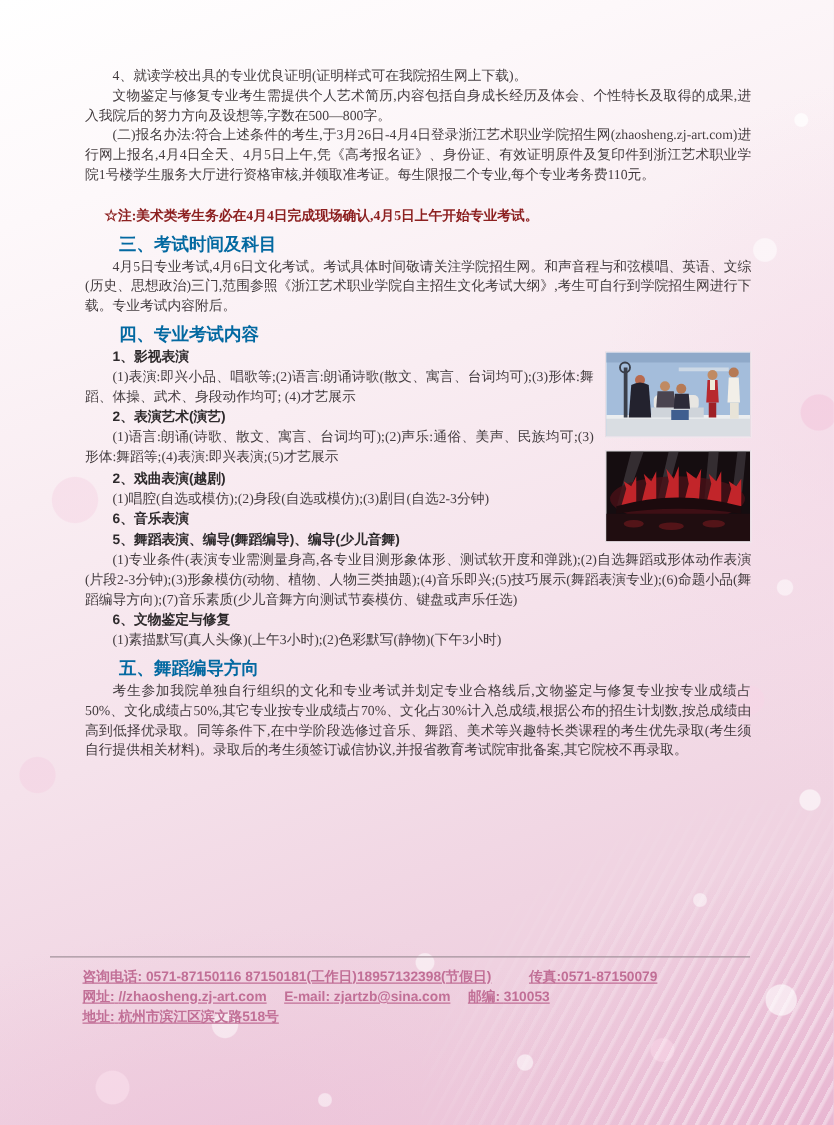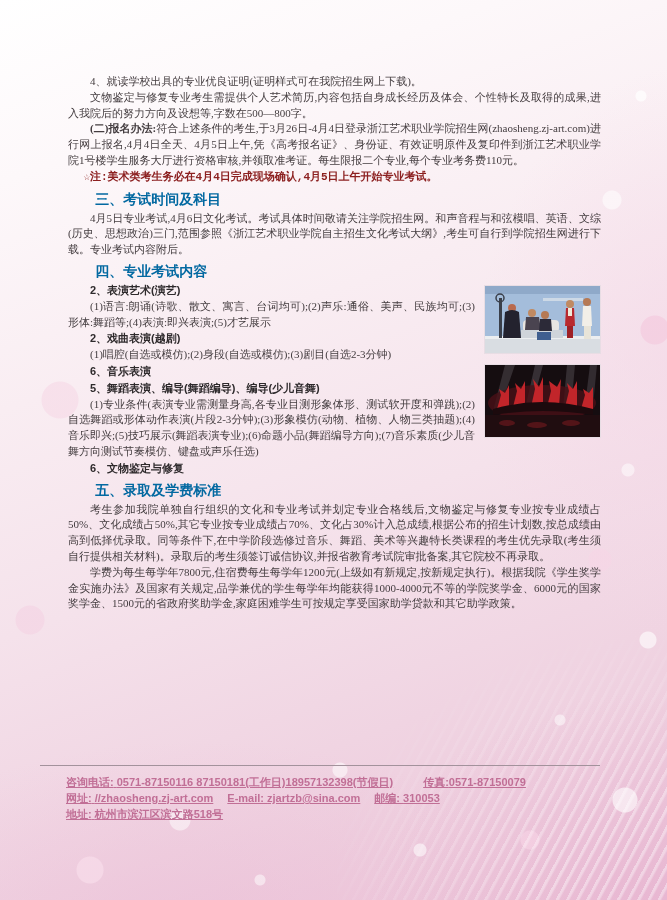--- a/index.html
+++ b/index.html
@@ -32,28 +32,28 @@
       radial-gradient(ellipse 300px 420px at 103% 40%, rgba(244,214,230,.55), rgba(244,214,230,0) 70%),
       linear-gradient(160deg,#ffffff 0%,#fdf8fa 16%,#f9edf2 36%,#f5e2eb 56%,#f0d4e2 76%,#eac3d7 100%);
   }
   .streaks{
     position:absolute;right:0;bottom:0;width:330px;height:260px;
     background:repeating-linear-gradient(118deg,rgba(255,255,255,.38) 0 2px,rgba(255,255,255,0) 4px 9px);
     -webkit-mask-image:radial-gradient(ellipse at 100% 100%,#000 25%,transparent 75%);
     mask-image:radial-gradient(ellipse at 100% 100%,#000 25%,transparent 75%);
   }
   .content{
-    position:absolute;left:68px;top:74px;width:533px;
+    position:absolute;left:68px;top:54px;width:533px;
     font-size:11px;line-height:15.8px;text-align:justify;
   }
   p{margin:0;text-indent:2em;}
-  .bold-label{font-weight:bold;}
+  .bold-label{font-weight:normal;}
   .note{
-    font-family:Liberation Mono, monospace;
-    font-weight:bold;color:#8c2020;text-indent:1.4em;margin-top:1px;
+    font-family:Liberation Serif, serif;
+    font-weight:bold;color:#8c2020;text-indent:1.4em;margin-top:17px;
   }
   .sec-title{
     font-family:"Liberation Sans","DejaVu Sans",sans-serif;
     font-weight:bold;color:#0369a1;font-size:14px;line-height:18px;
     margin:4px 0 3px 0;text-indent:1.95em;
   }
   .sub-title{
     font-family:"Liberation Sans","DejaVu Sans",sans-serif;
     font-weight:bold;color:#2e2a2c;text-indent:2em;margin:1px 0 0 0;
   }
@@ -138,32 +138,34 @@
         <rect y="50" width="115" height="22" fill="#200d10"></rect>
         <g fill="#7e1b20" opacity=".55">
           <ellipse cx="22" cy="58" rx="8" ry="3"></ellipse>
           <ellipse cx="52" cy="60" rx="10" ry="3"></ellipse>
           <ellipse cx="86" cy="58" rx="9" ry="3"></ellipse>
         </g>
       </svg>
     </div>
   </div>
 
+  <div class="sub-title">1、影视表演</div>
+  <p>(1)表演:即兴小品、唱歌等;(2)语言:朗诵诗歌(散文、寓言、台词均可);(3)形体:舞蹈、体操、武术、身段动作均可; (4)才艺展示</p>
   <div class="sub-title">2、表演艺术(演艺)</div>
   <p>(1)语言:朗诵(诗歌、散文、寓言、台词均可);(2)声乐:通俗、美声、民族均可;(3)形体:舞蹈等;(4)表演:即兴表演;(5)才艺展示</p>
   <div class="sub-title">2、戏曲表演(越剧)</div>
   <p>(1)唱腔(自选或模仿);(2)身段(自选或模仿);(3)剧目(自选2-3分钟)</p>
   <div class="sub-title">6、音乐表演</div>
   <div class="sub-title">5、舞蹈表演、编导(舞蹈编导)、编导(少儿音舞)</div>
   <p>(1)专业条件(表演专业需测量身高,各专业目测形象体形、测试软开度和弹跳);(2)自选舞蹈或形体动作表演(片段2-3分钟);(3)形象模仿(动物、植物、人物三类抽题);(4)音乐即兴;(5)技巧展示(舞蹈表演专业);(6)命题小品(舞蹈编导方向);(7)音乐素质(少儿音舞方向测试节奏模仿、键盘或声乐任选)</p>
   <div class="sub-title">6、文物鉴定与修复</div>
+  <p>(1)素描默写(真人头像)(上午3小时);(2)色彩默写(静物)(下午3小时)</p>
 
-  <div class="sec-title">五、录取及学费标准</div>
+  <div class="sec-title">五、舞蹈编导方向</div>
   <p>考生参加我院单独自行组织的文化和专业考试并划定专业合格线后,文物鉴定与修复专业按专业成绩占50%、文化成绩占50%,其它专业按专业成绩占70%、文化占30%计入总成绩,根据公布的招生计划数,按总成绩由高到低择优录取。同等条件下,在中学阶段选修过音乐、舞蹈、美术等兴趣特长类课程的考生优先录取(考生须自行提供相关材料)。录取后的考生须签订诚信协议,并报省教育考试院审批备案,其它院校不再录取。</p>
-  <p>学费为每生每学年7800元,住宿费每生每学年1200元(上级如有新规定,按新规定执行)。根据我院《学生奖学金实施办法》及国家有关规定,品学兼优的学生每学年均能获得1000-4000元不等的学院奖学金、6000元的国家奖学金、1500元的省政府奖助学金,家庭困难学生可按规定享受国家助学贷款和其它助学政策。</p>
 
 </div>
 
 <div class="footer">
   <div><span>咨询电话:</span> <span>0571-87150116 87150181(工作日)18957132398(节假日)</span><span class="biggap"></span><span>传真:</span><span>0571-87150079</span></div>
   <div><span>网址:</span> <span>//zhaosheng.zj-art.com</span><span class="gap"></span><span>E-mail:</span> <span>zjartzb@sina.com</span><span class="gap"></span><span>邮编:</span> <span>310053</span></div>
   <div><span>地址:</span> <span>杭州市滨江区滨文路518号</span></div>
 </div>
 
 </body></html>

